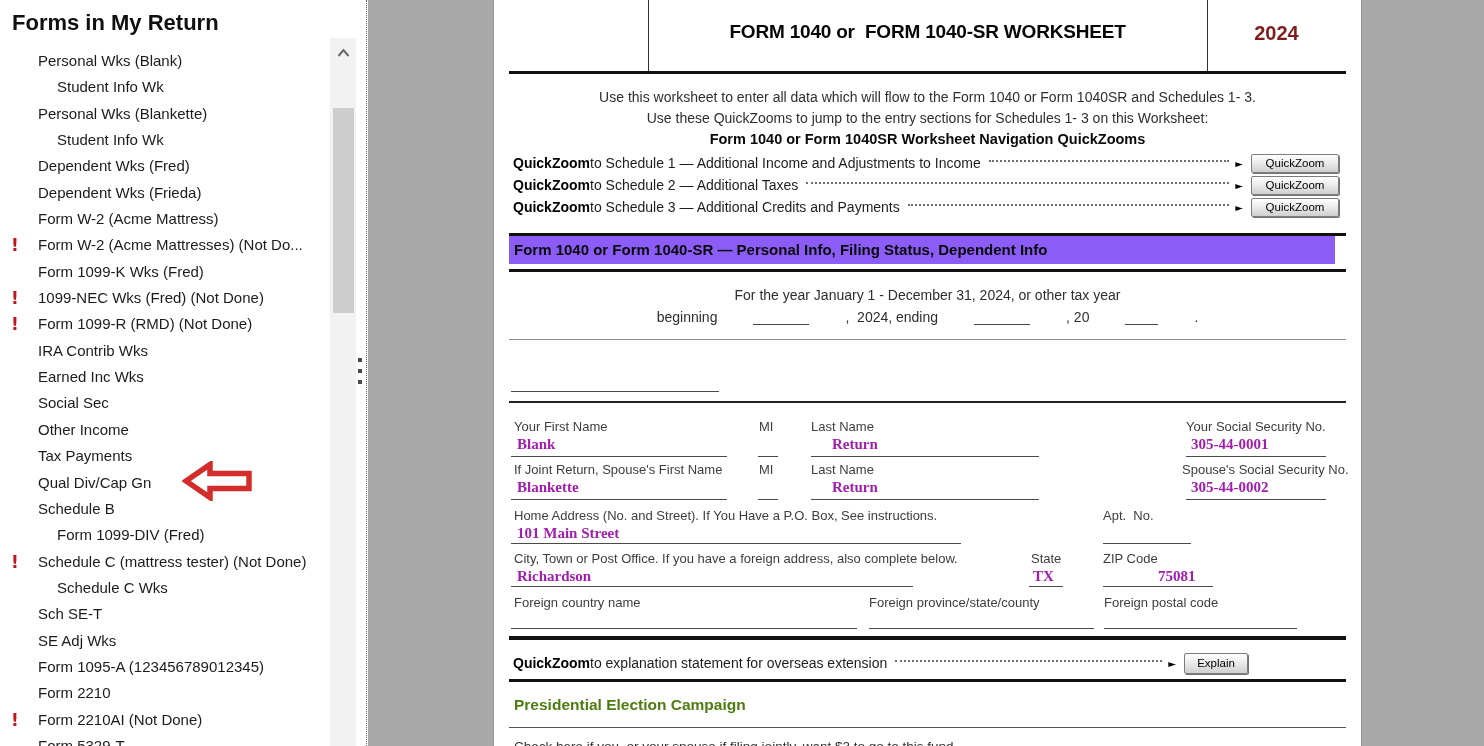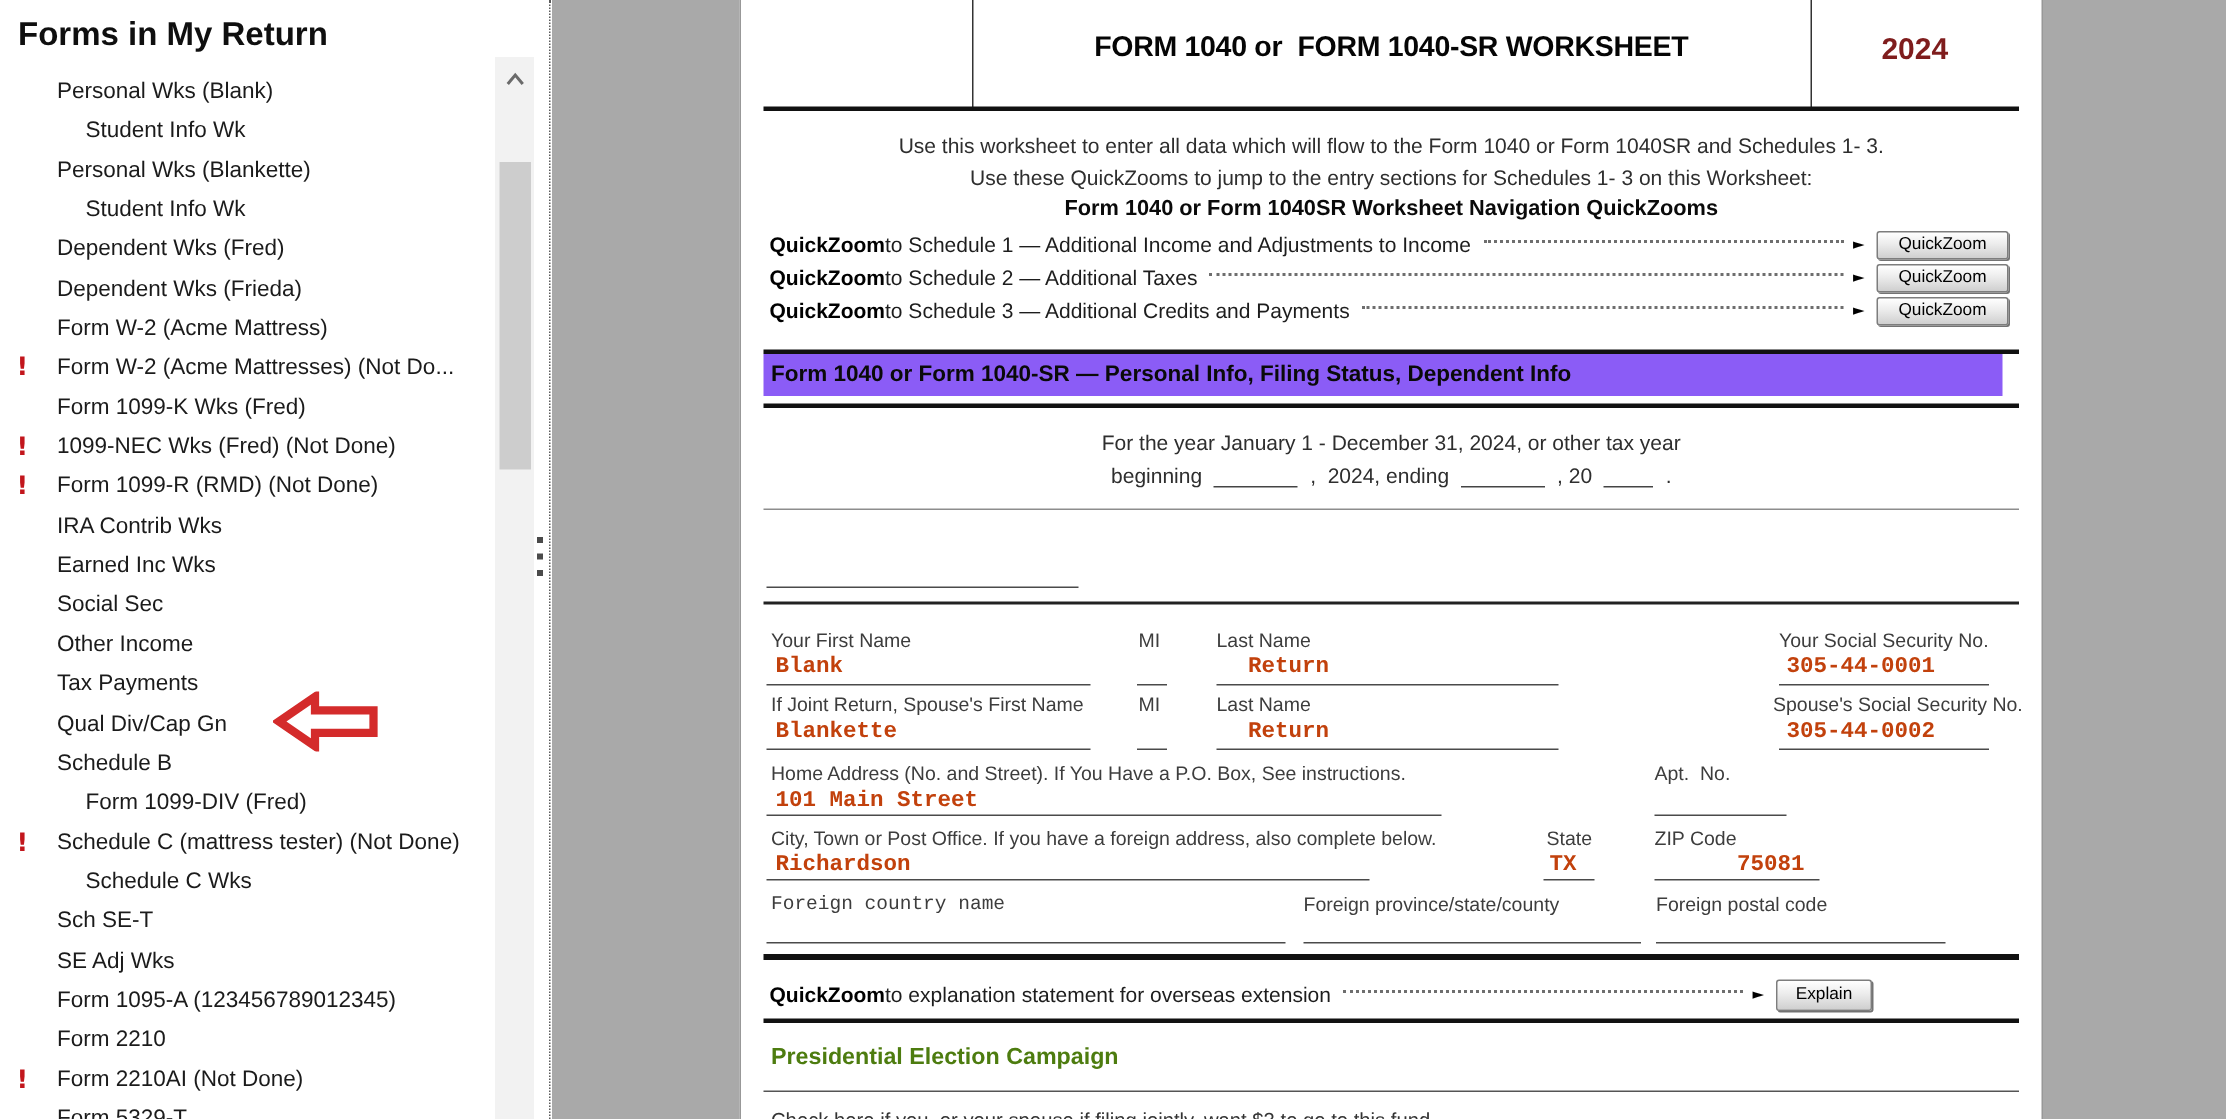--- a/index.html
+++ b/index.html
@@ -55,26 +55,26 @@
   .qz-arrow{font-size:10px;color:#000;margin:0 8px 0 2px;font-family:"DejaVu Sans",sans-serif;}
   .win-btn{width:88px;height:19px;font-family:"Liberation Sans",sans-serif;font-size:11.5px;color:#000;
            background:linear-gradient(#ffffff,#ececec 45%,#cfcfcf);border:1px solid #7d7d7d;border-radius:2px;
            box-shadow:1px 1px 0 rgba(40,40,40,.65);padding:0;}
 
   
   .band{position:absolute;left:15px;top:236px;width:826px;height:28px;background:#8b5cf6;
         font-size:15px;font-weight:700;color:#0a0a0a;line-height:28px;padding-left:5px;white-space:nowrap;}
 
   
-  .begin-row{position:absolute;left:15px;top:309px;width:837px;display:flex;justify-content:center;align-items:flex-end;font-size:14px;color:#2e2e2e;white-space:pre;}
+  .begin-row{position:absolute;left:15px;top:309px;width:837px;display:flex;justify-content:center;align-items:flex-end;font-size:14px;color:#2e2e2e;white-space:pre;gap:28px;}
   .blank{display:inline-block;border-bottom:1px solid #444;height:14px;margin:0 8px;}
 
   
   .flabel{position:absolute;font-size:13px;color:#3d3d3d;white-space:pre;}
-  .fval{position:absolute;font-family:Liberation Mono, monospace;font-weight:700;font-size:15px;color:#c2410c;white-space:pre;}
+  .fval{position:absolute;font-family:Liberation Serif, serif;font-weight:700;font-size:15px;color:#a21caf;white-space:pre;}
 
   
   .explain-row{position:absolute;left:19px;top:651px;width:735px;display:flex;align-items:center;height:24px;font-size:14px;color:#1d1d1d;}
 
   .phead{position:absolute;left:20px;top:696px;font-size:15.5px;font-weight:700;color:#4d7c0f;}
   .partial{position:absolute;left:20px;top:739px;font-size:13.5px;color:#333;white-space:nowrap;}
 </style>
 </head>
 <body>
 
@@ -330,21 +330,21 @@
     <div class="flabel" style="left:20px;top:551px;">City, Town or Post Office. If you have a foreign address, also complete below.</div>
     <div class="flabel" style="left:537px;top:551px;">State</div>
     <div class="flabel" style="left:609px;top:551px;">ZIP Code</div>
     <div class="fval" style="left:23px;top:568px;">Richardson</div>
     <div class="fval" style="left:539px;top:568px;">TX</div>
     <div class="fval" style="left:664px;top:568px;">75081</div>
     <div class="ul" style="left:17px;top:586px;width:402px;"></div>
     <div class="ul" style="left:535px;top:586px;width:34px;"></div>
     <div class="ul" style="left:609px;top:586px;width:110px;"></div>
 
-    <div class="flabel" style="left:20px;top:595px;font-family:Liberation Mono, monospace;">Foreign country name</div>
+    <div class="flabel" style="left:20px;top:595px;">Foreign country name</div>
     <div class="flabel" style="left:375px;top:595px;">Foreign province/state/county</div>
     <div class="flabel" style="left:610px;top:595px;">Foreign postal code</div>
     <div class="ul" style="left:17px;top:628px;width:346px;"></div>
     <div class="ul" style="left:375px;top:628px;width:225px;"></div>
     <div class="ul" style="left:610px;top:628px;width:193px;"></div>
 
     <div class="abs" style="left:15px;top:636px;width:837px;height:3px;border-top:2.5px solid #111;border-bottom:2.5px solid #111;"></div>
 
     <div class="explain-row">
       <span class="qz-prefix">QuickZoom</span>

